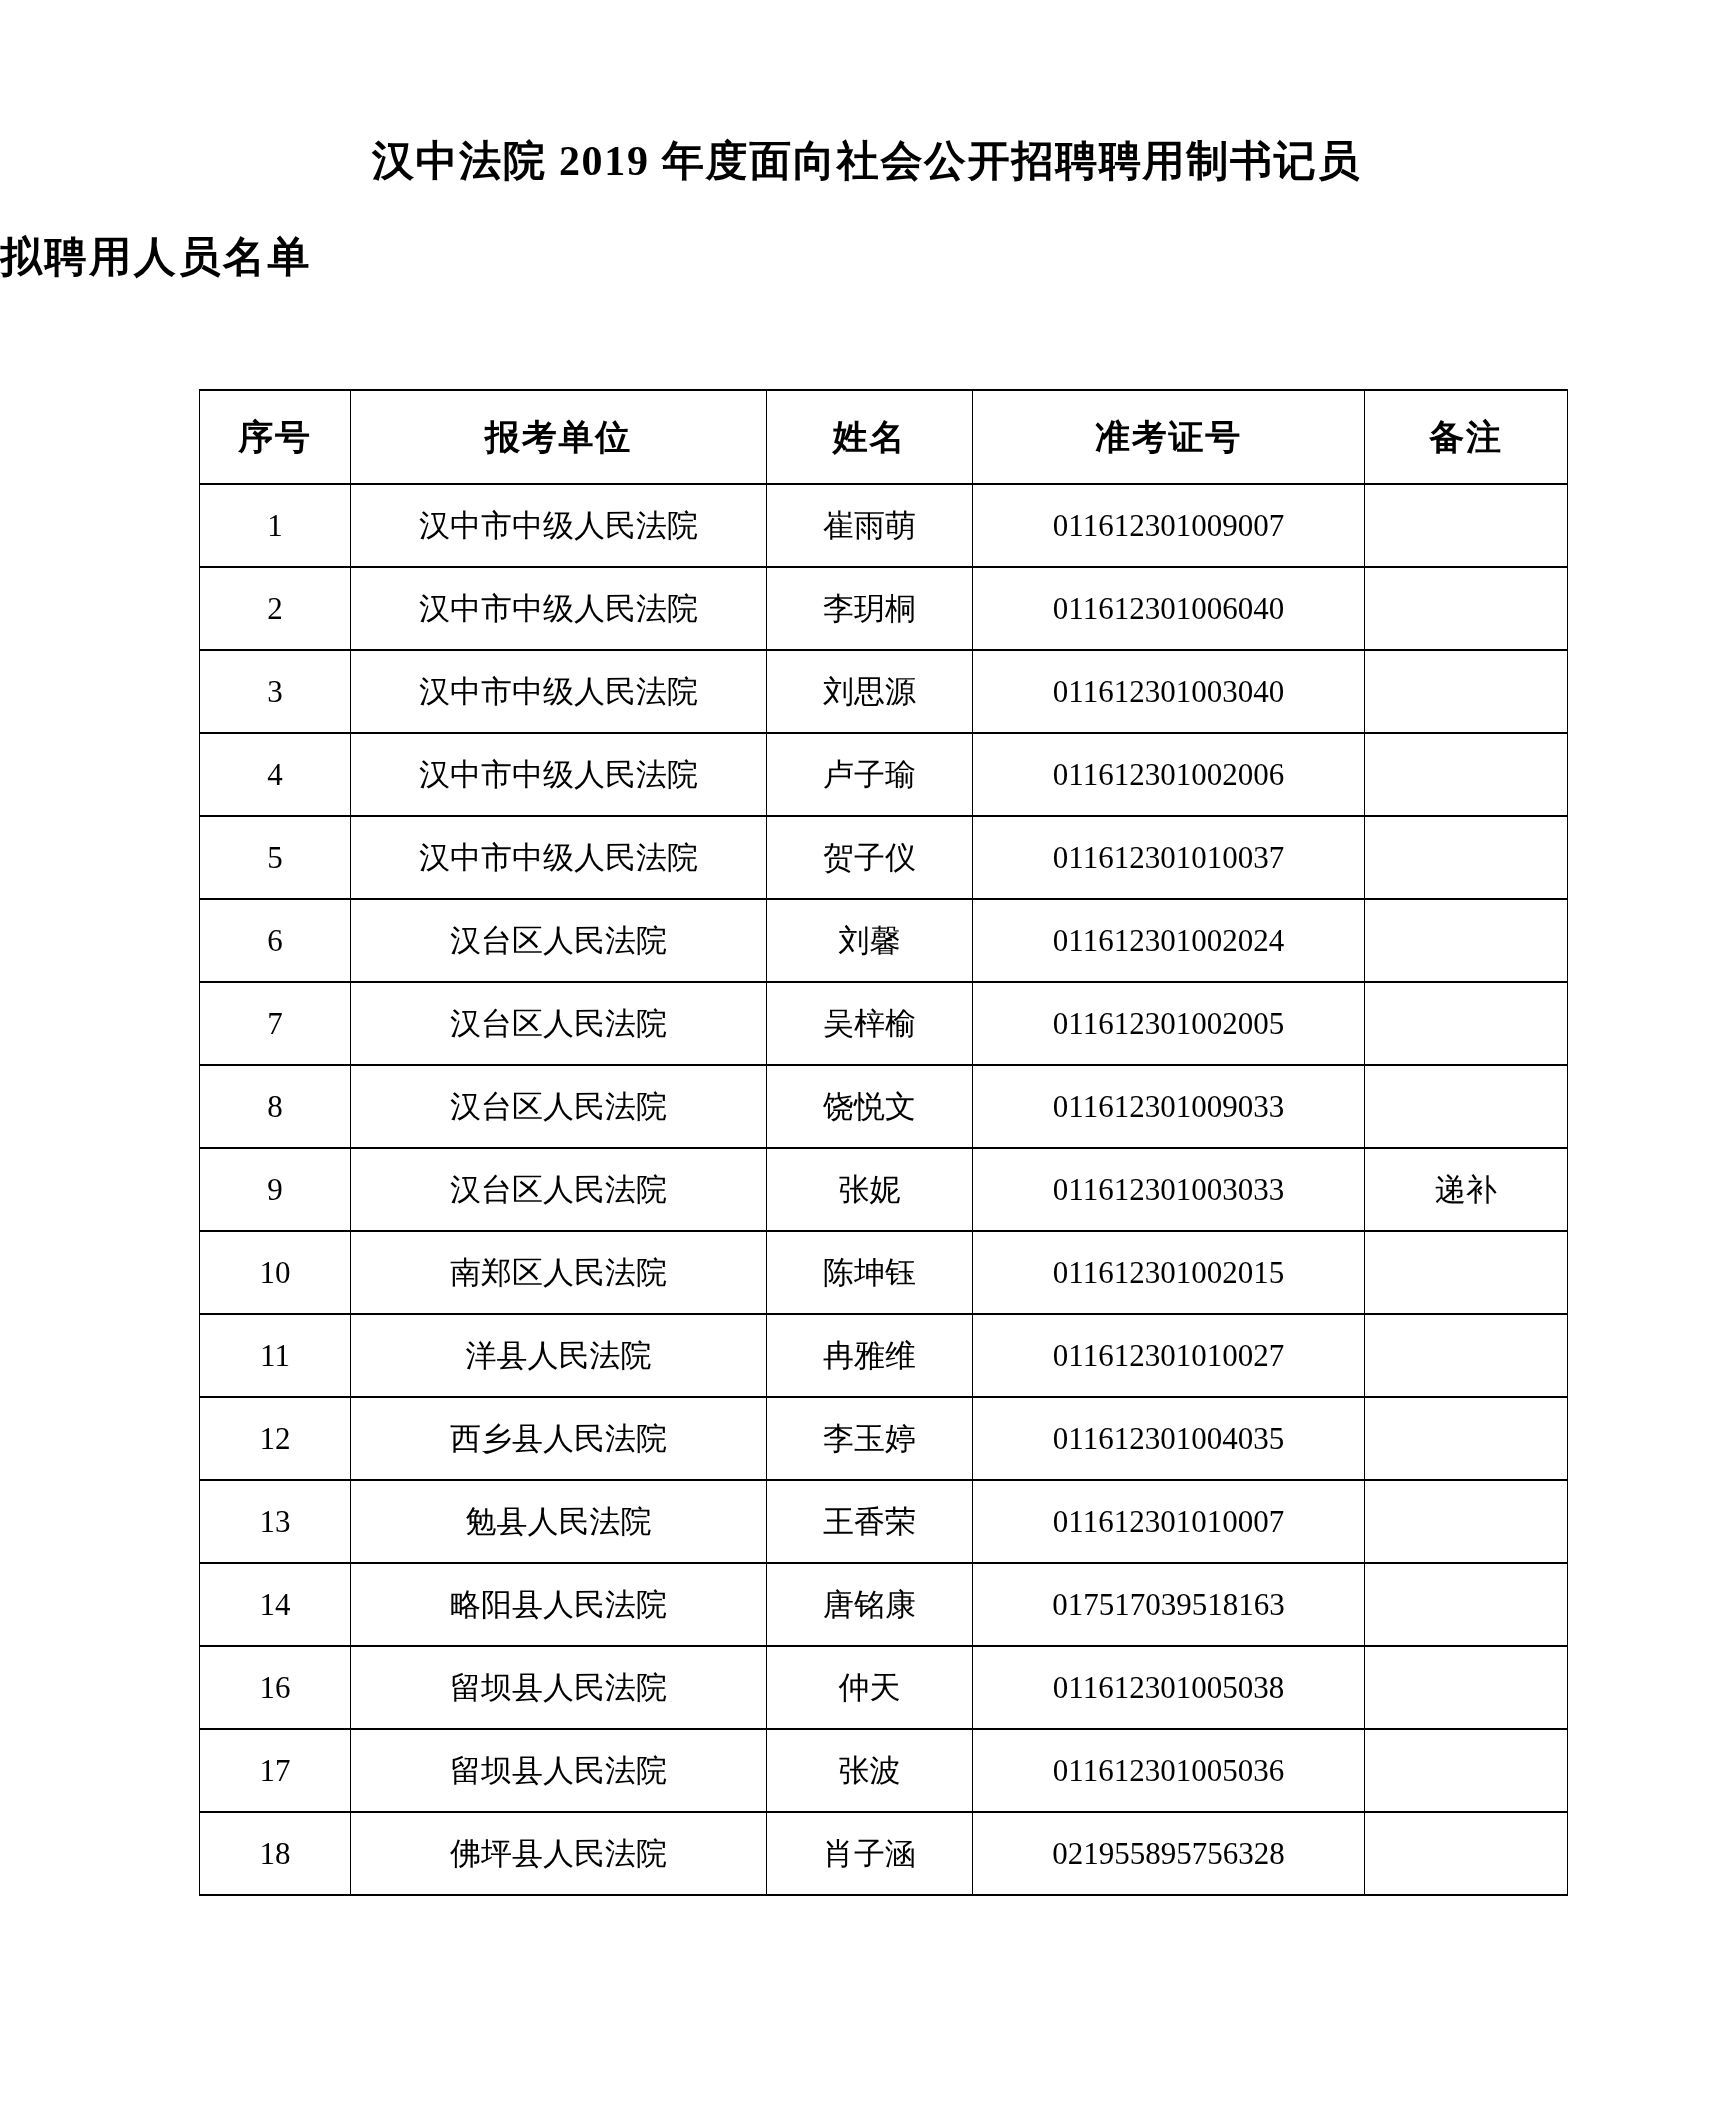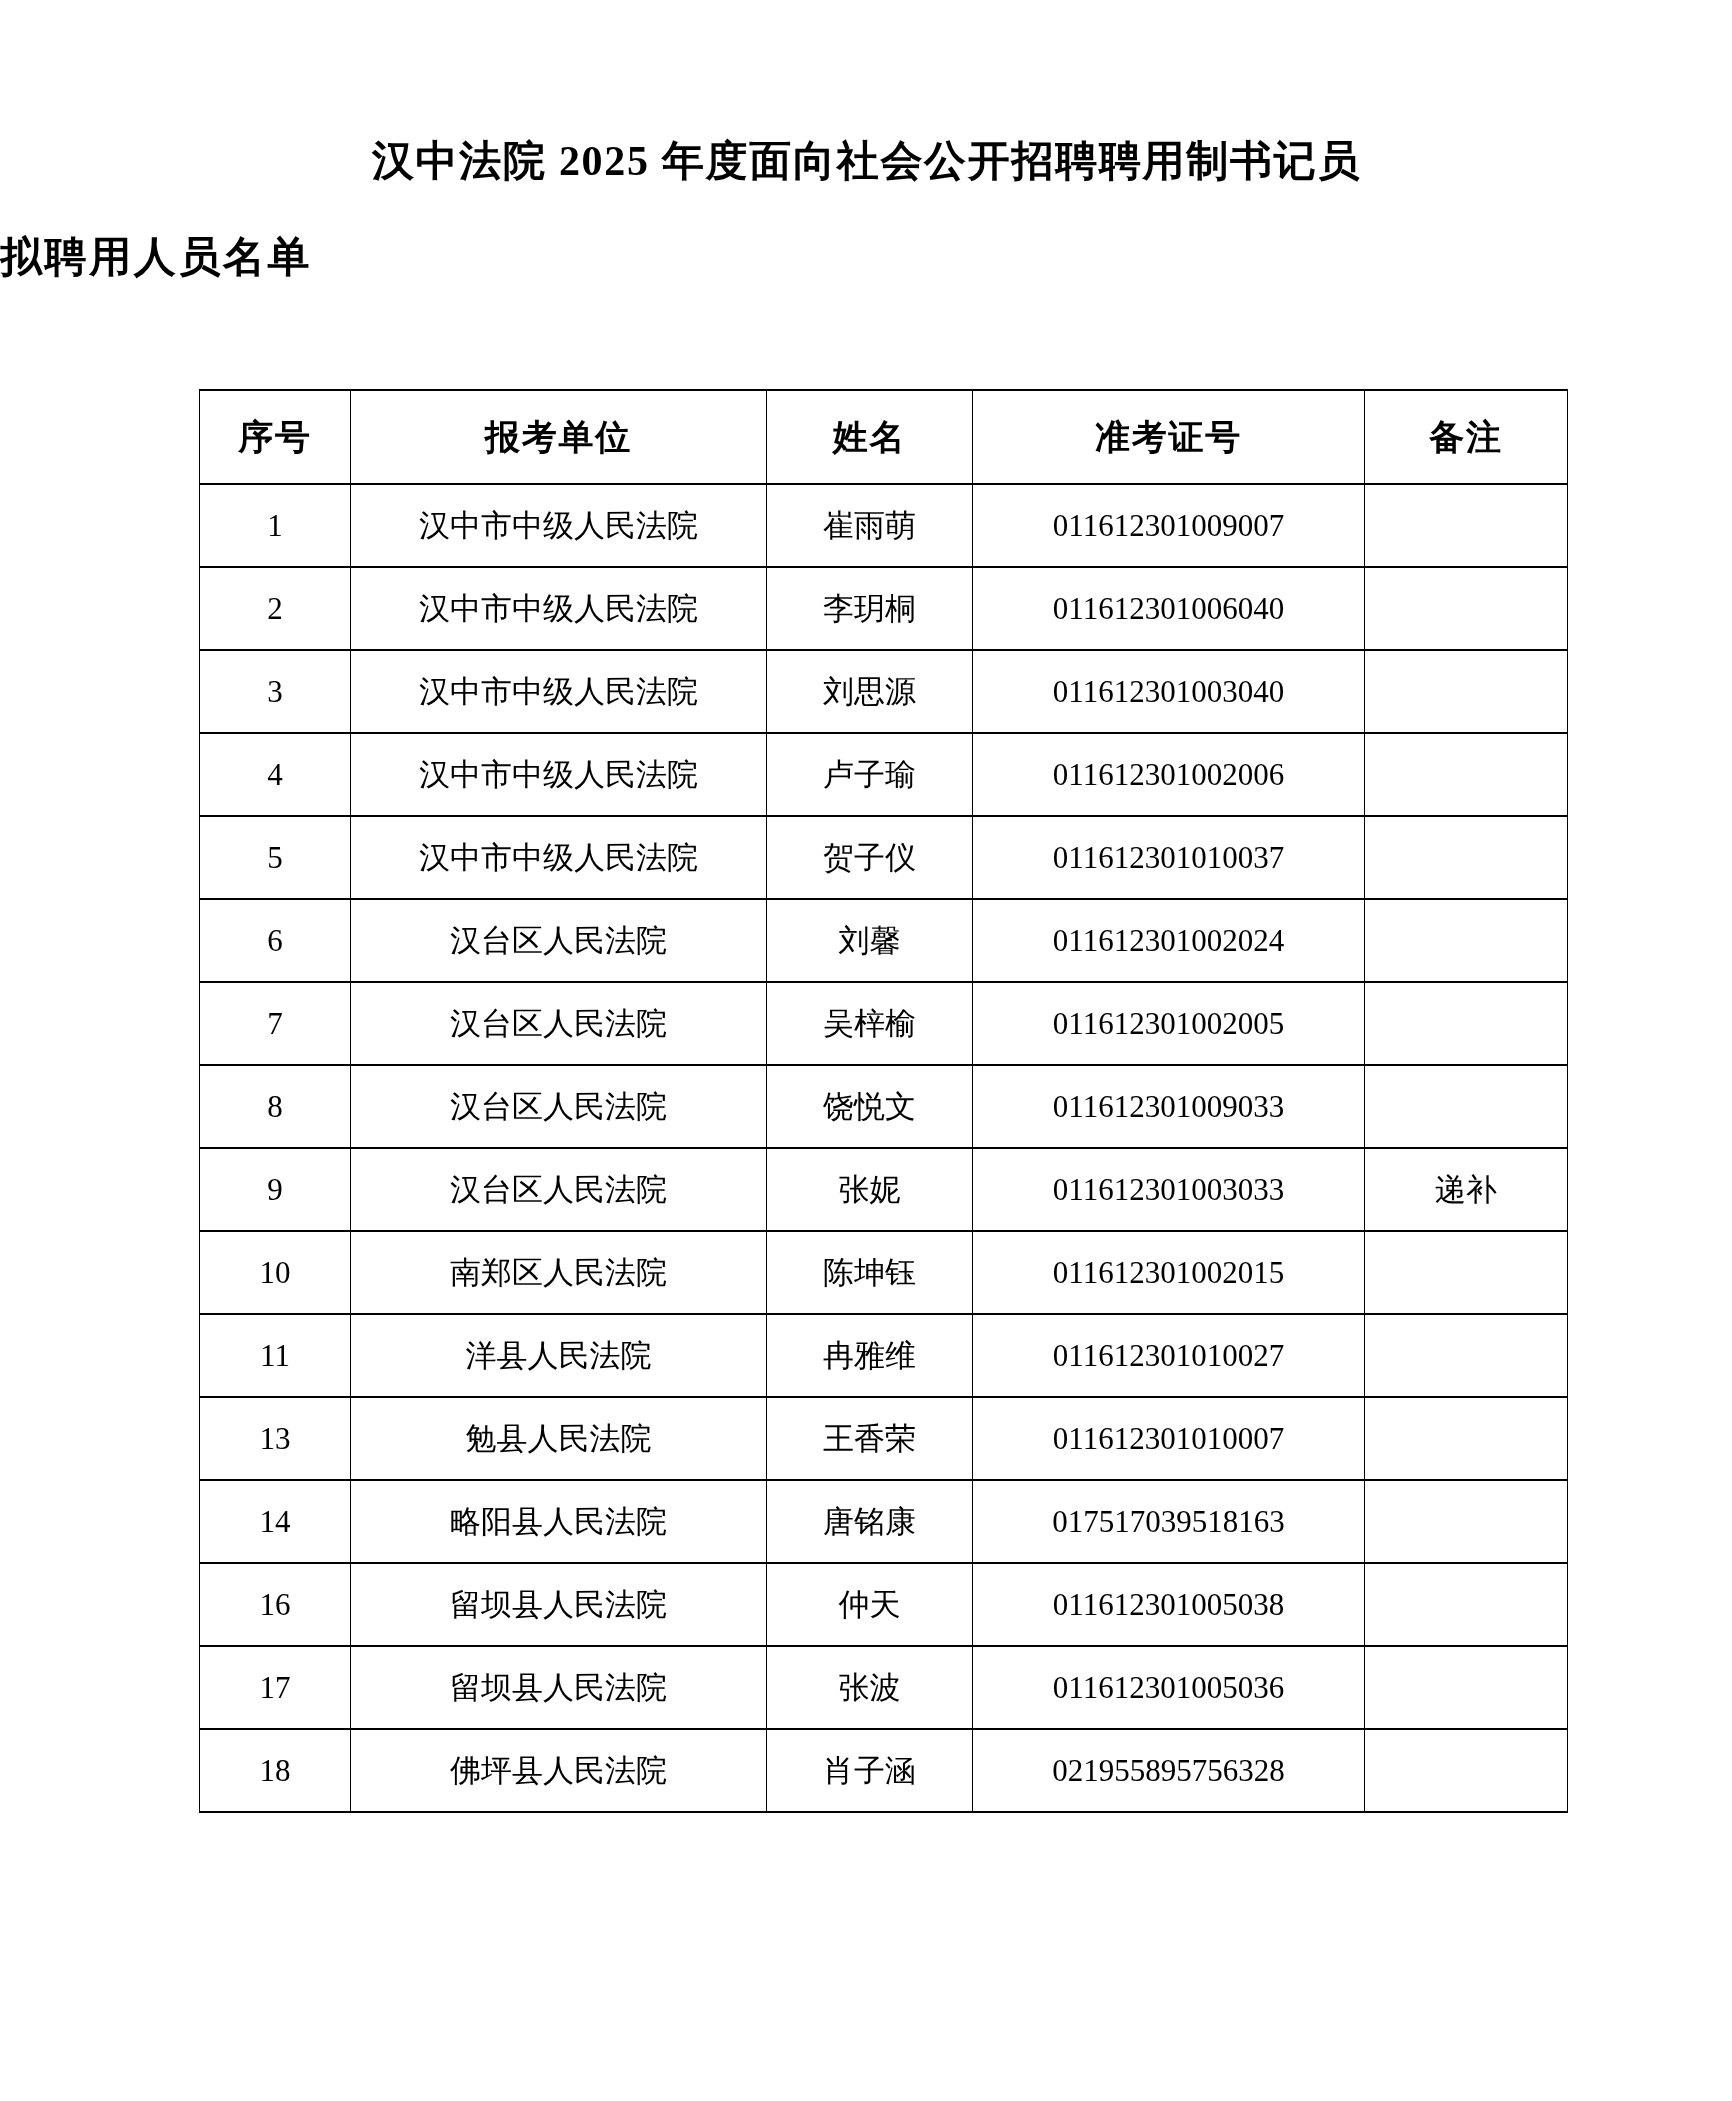--- a/index.html
+++ b/index.html
@@ -73,21 +73,21 @@
   col.c-unit   { width: 416px; }
   col.c-name   { width: 206px; }
   col.c-ticket { width: 392px; }
   col.c-remark { width: 203px; }
 </style>
 </head>
 <body>
 
 <div class="page">
 
-  <div class="doc-title-1">汉中法院 2025 年度面向社会公开招聘聘用制书记员</div>
+  <div class="doc-title-1">汉中法院 2019 年度面向社会公开招聘聘用制书记员</div>
 
   <div class="doc-title-2">拟聘用人员名单</div>
 
   <table class="hire-table">
     <colgroup>
       <col class="c-no">
       <col class="c-unit">
       <col class="c-name">
       <col class="c-ticket">
       <col class="c-remark">
@@ -173,20 +173,27 @@
           <td></td>
         </tr>
         <tr>
           <td>11</td>
           <td>洋县人民法院</td>
           <td>冉雅维</td>
           <td>011612301010027</td>
           <td></td>
         </tr>
         <tr>
+          <td>12</td>
+          <td>西乡县人民法院</td>
+          <td>李玉婷</td>
+          <td>011612301004035</td>
+          <td></td>
+        </tr>
+        <tr>
           <td>13</td>
           <td>勉县人民法院</td>
           <td>王香荣</td>
           <td>011612301010007</td>
           <td></td>
         </tr>
         <tr>
           <td>14</td>
           <td>略阳县人民法院</td>
           <td>唐铭康</td>

